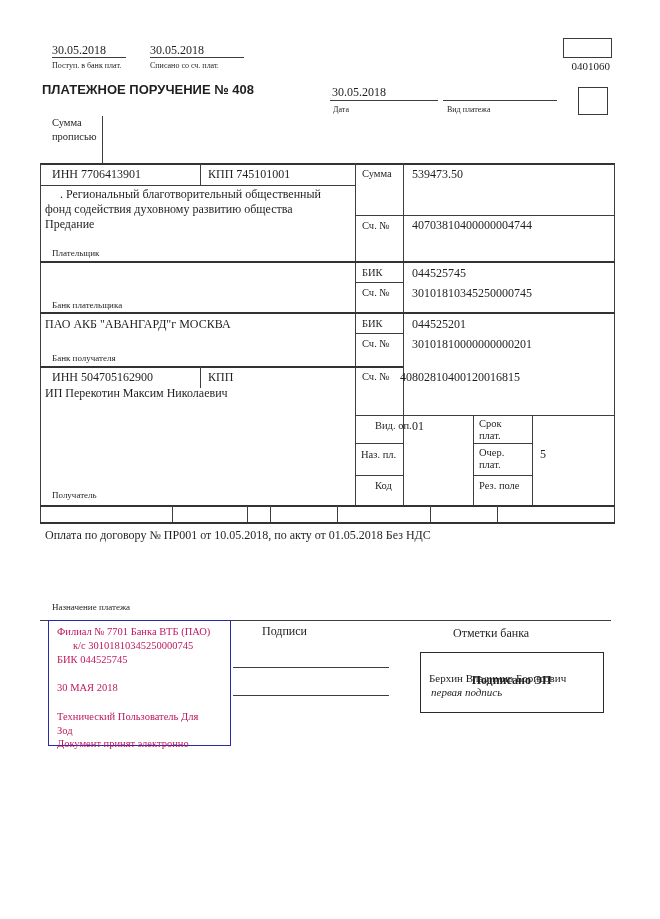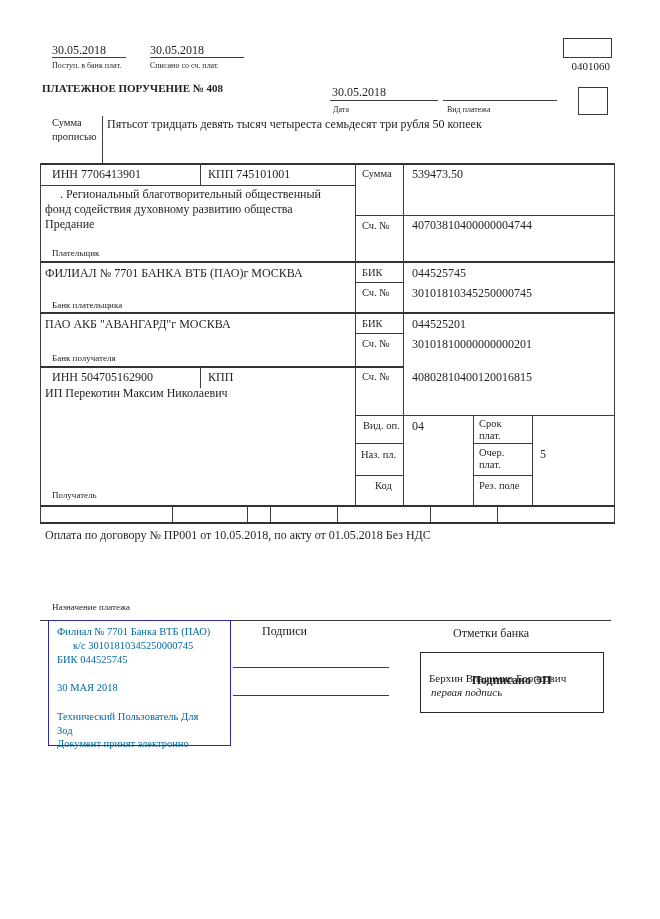--- a/index.html
+++ b/index.html
@@ -7,23 +7,23 @@
         font-family:"Liberation Serif",serif;color:#1f1f1f;overflow:hidden;}
   .abs{position:absolute;white-space:nowrap;}
   .hl{position:absolute;background:#3d3d3d;height:1px;}
   .hl2{position:absolute;background:#333333;height:2px;}
   .vl{position:absolute;background:#3d3d3d;width:1px;}
   .t12{font-size:12px;line-height:14px;}
   .t11{font-size:11px;line-height:13px;}
   .t10{font-size:10.5px;line-height:12px;}
   .t9{font-size:9px;line-height:10px;}
   .t8{font-size:8px;line-height:9px;}
-  .title{font-family:Liberation Serif, serif;font-weight:bold;font-size:11px;}
+  .title{font-family:Liberation Sans, sans-serif;font-weight:bold;font-size:13px;}
   .box{position:absolute;border:1.5px solid #3a3a3a;box-sizing:border-box;}
-  .stamp{position:absolute;border:1.5px solid #2929ae;box-sizing:border-box;color:#0369a1;}
+  .stamp{position:absolute;border:1.5px solid #2929ae;box-sizing:border-box;color:#be185d;}
   .stamp .abs{font-size:10.5px;line-height:12px;}
   .epbox{position:absolute;border:1.5px solid #2a2a2a;box-sizing:border-box;}
   .bold{font-weight:bold;margin-top:16px;}
   .ital{font-style:italic;}
   .ctr{text-align:center;}
 </style>
 </head>
 <body>
 
 <div class="page">
@@ -44,21 +44,20 @@
   <div class="abs t12" style="left:332px;top:85px;">30.05.2018</div>
   <div class="hl" style="left:330px;top:100px;width:108px;"></div>
   <div class="abs t8" style="left:333px;top:105px;">Дата</div>
   <div class="hl" style="left:443px;top:100px;width:114px;"></div>
   <div class="abs t8" style="left:447px;top:105px;">Вид платежа</div>
   <div class="box" style="left:578px;top:87px;width:30px;height:28px;"></div>
 
   <div class="abs t10" style="left:52px;top:117px;">Сумма</div>
   <div class="abs t10" style="left:52px;top:131px;">прописью</div>
   <div class="vl" style="left:102px;top:116px;height:47px;"></div>
-  <div class="abs t12" style="left:107px;top:117px;">Пятьсот тридцать девять тысяч четыреста семьдесят три рубля 50 копеек</div>
 
   <div class="hl2" style="left:40px;top:163px;width:575px;"></div>
   <div class="vl" style="left:40px;top:163px;height:360px;"></div>
   <div class="vl" style="left:614px;top:163px;height:360px;"></div>
   <div class="vl" style="left:355px;top:163px;height:344px;"></div>
   <div class="vl" style="left:403px;top:163px;height:344px;"></div>
 
   <div class="vl" style="left:200px;top:163px;height:22px;"></div>
   <div class="abs t12" style="left:52px;top:167px;">ИНН 7706413901</div>
   <div class="abs t12" style="left:208px;top:167px;">КПП 745101001</div>
@@ -68,21 +67,20 @@
   <div class="hl" style="left:355px;top:215px;width:260px;"></div>
 
   <div class="abs t12" style="left:60px;top:187px;">. Региональный благотворительный общественный</div>
   <div class="abs t12" style="left:45px;top:202px;">фонд содействия духовному развитию общества</div>
   <div class="abs t12" style="left:45px;top:217px;">Предание</div>
   <div class="abs t10" style="left:362px;top:220px;">Сч. №</div>
   <div class="abs t12" style="left:412px;top:218px;">40703810400000004744</div>
   <div class="abs t9" style="left:52px;top:248px;">Плательщик</div>
   <div class="hl2" style="left:40px;top:261px;width:575px;"></div>
 
-  <div class="abs t12" style="left:45px;top:266px;">ФИЛИАЛ № 7701 БАНКА ВТБ (ПАО)г МОСКВА</div>
   <div class="abs t10" style="left:362px;top:267px;">БИК</div>
   <div class="abs t12" style="left:412px;top:266px;">044525745</div>
   <div class="hl" style="left:355px;top:282px;width:48px;"></div>
   <div class="abs t10" style="left:362px;top:287px;">Сч. №</div>
   <div class="abs t12" style="left:412px;top:286px;">30101810345250000745</div>
   <div class="abs t9" style="left:52px;top:300px;">Банк плательщика</div>
   <div class="hl2" style="left:40px;top:312px;width:575px;"></div>
 
   <div class="abs t12" style="left:45px;top:317px;">ПАО АКБ "АВАНГАРД"г МОСКВА</div>
   <div class="abs t10" style="left:362px;top:318px;">БИК</div>
@@ -90,29 +88,29 @@
   <div class="hl" style="left:355px;top:333px;width:48px;"></div>
   <div class="abs t10" style="left:362px;top:338px;">Сч. №</div>
   <div class="abs t12" style="left:412px;top:337px;">30101810000000000201</div>
   <div class="abs t9" style="left:52px;top:353px;">Банк получателя</div>
   <div class="hl2" style="left:40px;top:366px;width:363px;"></div>
 
   <div class="vl" style="left:200px;top:366px;height:22px;"></div>
   <div class="abs t12" style="left:52px;top:370px;">ИНН 504705162900</div>
   <div class="abs t12" style="left:208px;top:370px;">КПП</div>
   <div class="abs t10" style="left:362px;top:371px;">Сч. №</div>
-  <div class="abs t12" style="left:412px;top:370px;text-align:center;">40802810400120016815</div>
+  <div class="abs t12" style="left:400px;top:370px;text-align:center;">40802810400120016815</div>
   <div class="abs t12" style="left:45px;top:386px;">ИП Перекотин Максим Николаевич</div>
   <div class="abs t9" style="left:52px;top:490px;">Получатель</div>
 
   <div class="hl" style="left:355px;top:415px;width:260px;"></div>
   <div class="vl" style="left:473px;top:415px;height:92px;"></div>
   <div class="vl" style="left:532px;top:415px;height:92px;"></div>
-  <div class="abs t10" style="left:363px;top:420px;">Вид. оп.</div>
-  <div class="abs t12" style="left:412px;top:419px;">04</div>
+  <div class="abs t10" style="left:375px;top:420px;">Вид. оп.</div>
+  <div class="abs t12" style="left:412px;top:419px;">01</div>
   <div class="abs t10" style="left:479px;top:418px;">Срок</div>
   <div class="abs t10" style="left:479px;top:430px;">плат.</div>
   <div class="hl" style="left:355px;top:443px;width:48px;"></div>
   <div class="hl" style="left:473px;top:443px;width:59px;"></div>
   <div class="abs t10" style="left:361px;top:449px;">Наз. пл.</div>
   <div class="abs t10" style="left:479px;top:447px;">Очер.</div>
   <div class="abs t10" style="left:479px;top:459px;">плат.</div>
   <div class="abs t12" style="left:540px;top:447px;">5</div>
   <div class="hl" style="left:355px;top:475px;width:48px;"></div>
   <div class="hl" style="left:473px;top:475px;width:59px;"></div>

